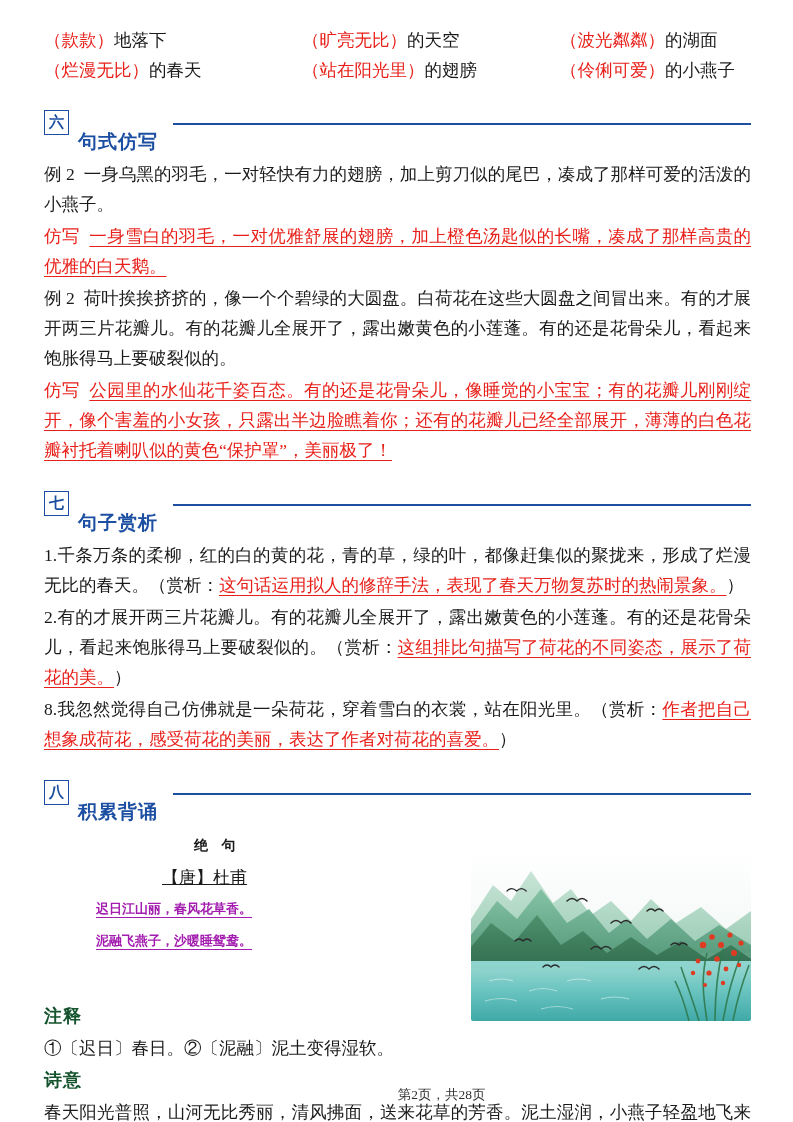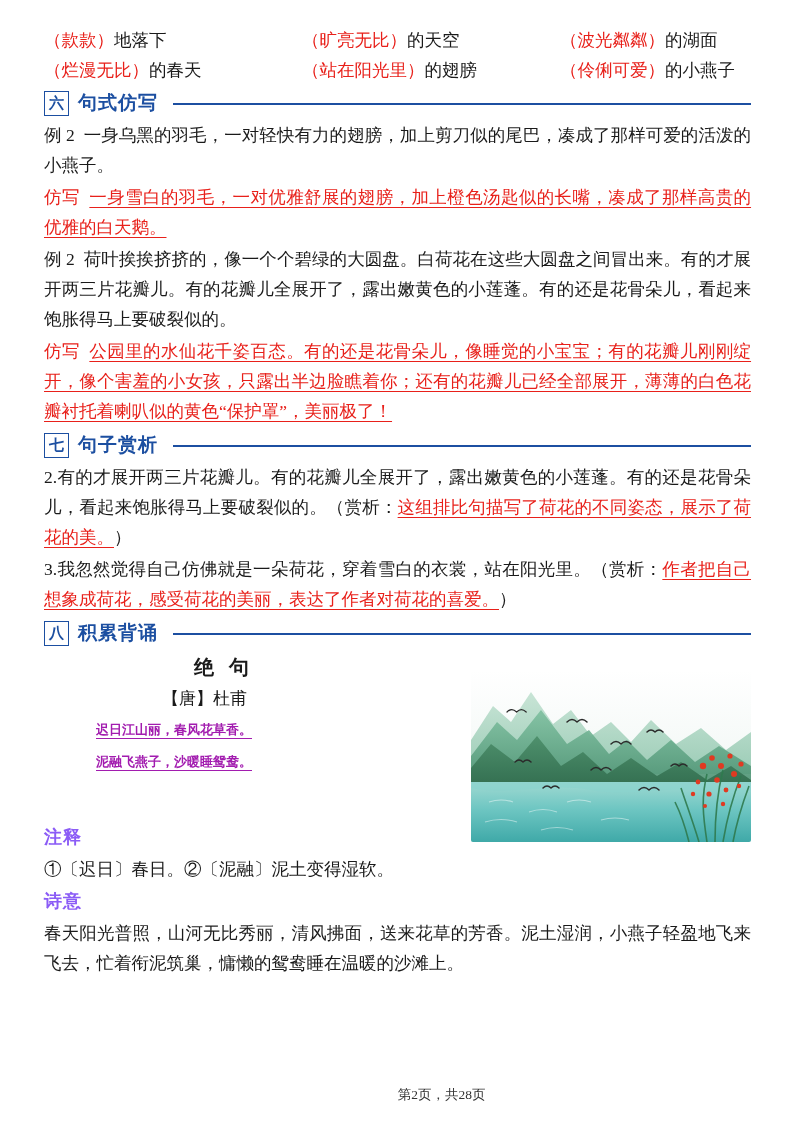--- a/index.html
+++ b/index.html
@@ -54,20 +54,21 @@
     font-weight: bold;
     font-family: "Liberation Sans", sans-serif;
     box-sizing: border-box;
   }
   .sec .sectitle {
     color: #1c4fa1;
     font-size: 19px;
     font-weight: bold;
     font-family: "Liberation Sans", sans-serif;
     letter-spacing: 1px;
+    margin-top: 39px;
   }
   .sec .rule {
     flex: 1;
     height: 2px;
     background: #1c4fa1;
     margin-left: 6px;
     margin-top: 2px;
   }
   
   .para {
@@ -86,29 +87,30 @@
   }
   
   .poemwrap {
     position: relative;
     margin-top: 2px;
     min-height: 170px;
   }
   .poem-title {
     text-align: left;
     padding-left: 150px;
-    font-size: 20px;
+    font-size: 14px;
     font-weight: bold;
     letter-spacing: 5px;
     line-height: 34px;
   }
   .poem-author {
     padding-left: 118px;
     font-size: 17px;
     line-height: 30px;
+    text-decoration: underline;
   }
   .poem-line {
     padding-left: 52px;
     font-size: 13px;
     line-height: 32px;
     color: #a21caf;
     font-weight: bold;
   }
   .poem-line span {
     text-decoration: underline;
@@ -117,21 +119,21 @@
   .art {
     position: absolute;
     right: 0px;
     top: 20px;
     width: 280px;
     height: 172px;
     border-radius: 2px;
     overflow: hidden;
   }
   .sub-h {
-    color: #8b5cf6;
+    color: #14532d;
     font-size: 18px;
     font-weight: bold;
     font-family: "Liberation Sans", sans-serif;
     line-height: 30px;
     margin-top: 2px;
     letter-spacing: 1px;
   }
   .footer {
     position: absolute;
     bottom: 18px;
@@ -182,27 +184,30 @@
     <span class="lbl lbl-red">仿写</span>
     <span>&nbsp;</span><span class="answer">公园里的水仙花千姿百态。有的还是花骨朵儿，像睡觉的小宝宝；有的花瓣儿刚刚绽开，像个害羞的小女孩，只露出半边脸瞧着你；还有的花瓣儿已经全部展开，薄薄的白色花瓣衬托着喇叭似的黄色“保护罩”，美丽极了！</span>
   </div>
 
   <div class="sec">
     <span class="num">七</span>
     <span class="sectitle">句子赏析</span>
     <span class="rule"></span>
   </div>
 
+  <div class="para">
+    <span>1.千条万条的柔柳，红的白的黄的花，青的草，绿的叶，都像赶集似的聚拢来，形成了烂漫无比的春天。（赏析：</span><span class="answer">这句话运用拟人的修辞手法，表现了春天万物复苏时的热闹景象。</span><span>）</span>
+  </div>
 
   <div class="para">
     <span>2.有的才展开两三片花瓣儿。有的花瓣儿全展开了，露出嫩黄色的小莲蓬。有的还是花骨朵儿，看起来饱胀得马上要破裂似的。（赏析：</span><span class="answer">这组排比句描写了荷花的不同姿态，展示了荷花的美。</span><span>）</span>
   </div>
 
   <div class="para">
-    <span>3.我忽然觉得自己仿佛就是一朵荷花，穿着雪白的衣裳，站在阳光里。（赏析：</span><span class="answer">作者把自己想象成荷花，感受荷花的美丽，表达了作者对荷花的喜爱。</span><span>）</span>
+    <span>8.我忽然觉得自己仿佛就是一朵荷花，穿着雪白的衣裳，站在阳光里。（赏析：</span><span class="answer">作者把自己想象成荷花，感受荷花的美丽，表达了作者对荷花的喜爱。</span><span>）</span>
   </div>
 
   <div class="sec">
     <span class="num">八</span>
     <span class="sectitle">积累背诵</span>
     <span class="rule"></span>
   </div>
 
   <div class="poemwrap">
     <div class="poem-title">绝 句</div>

